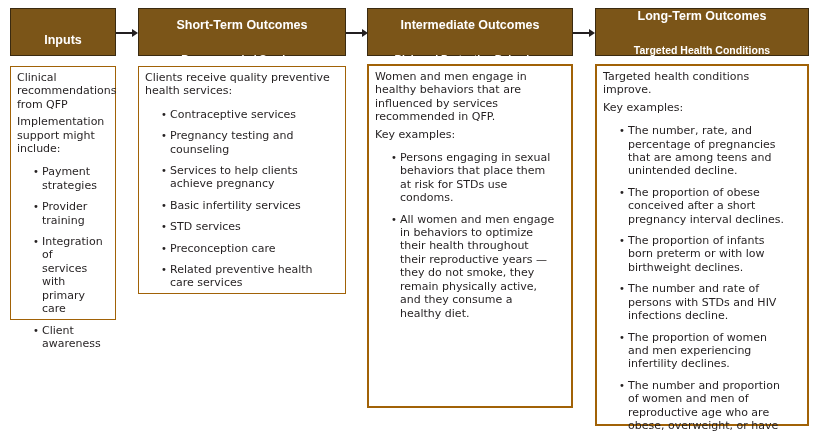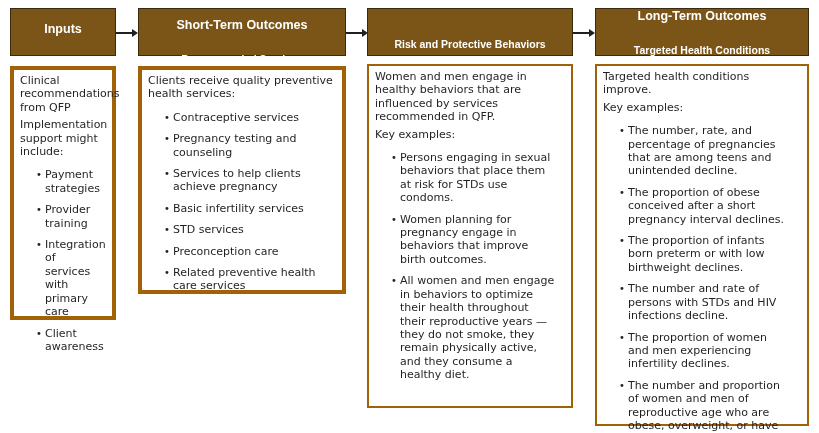--- a/index.html
+++ b/index.html
@@ -7,43 +7,44 @@
          font-family: "DejaVu Sans", "Liberation Sans", sans-serif; color: #231f20; }
   .hdr { position: absolute; background: #7b5518; border: 1px solid #3a2a10;
          box-sizing: border-box; color: #ffffff; text-align: center;
          font-family: "Liberation Sans", sans-serif; font-weight: bold; }
   .hdr .t1 { font-size: 12.5px; line-height: 15px; }
   .hdr .t2 { font-size: 10.5px; line-height: 13px; margin-top: 20px; }
   .arrow { position: absolute; height: 2px; background: #231f20; }
   .arrow::after { content: ""; position: absolute; right: -4px; top: -3px;
                   border-left: 6px solid #231f20; border-top: 4px solid transparent;
                   border-bottom: 4px solid transparent; }
-  .box { position: absolute; border: 4px solid #a16207; box-sizing: border-box;
+  .box { position: absolute; border: 1px solid #a16207; box-sizing: border-box;
          background: #fff; font-size: 11px; line-height: 13.4px; padding: 4px 6px; }
   .box.thick { border-width: 2px; }
   .box p { margin: 0 0 4px 0; }
   .box ul { margin: 10px; padding: 0; list-style: none; }
   .box li { position: relative; padding-left: 15px; margin: 0 0 8px 0; }
   .box li::before { content: "•"; position: absolute; left: 6px; top: 0; font-size: 10px; }
 </style>
 </head>
 <body>
 
-<div class="hdr" style="left:10px;top:8px;width:106px;height:48px;padding-top:13px;">
+<div class="hdr" style="left:10px;top:8px;width:106px;height:48px;padding-top:24px;">
   <div class="t1">Inputs</div>
 </div>
 <div class="arrow" style="left:116px;top:32px;width:18px;"></div>
 
 <div class="hdr" style="left:138px;top:8px;width:208px;height:48px;padding-top:9px;">
   <div class="t1">Short-Term Outcomes</div>
   <div class="t2">Recommended Services</div>
 </div>
 <div class="arrow" style="left:346px;top:32px;width:18px;"></div>
 
 <div class="hdr" style="left:367px;top:8px;width:206px;height:48px;padding-top:9px;">
+  <div class="t1">Intermediate Outcomes</div>
   <div class="t2">Risk and Protective Behaviors</div>
 </div>
 <div class="arrow" style="left:573px;top:32px;width:18px;"></div>
 
 <div class="hdr" style="left:595px;top:8px;width:214px;height:48px;">
   <div class="t1">Long-Term Outcomes</div>
   <div class="t2">Targeted Health Conditions</div>
 </div>
 
 <div class="box" style="left:10px;top:66px;width:106px;height:254px;">
@@ -68,21 +69,20 @@
     <li>Preconception care</li>
     <li>Related preventive health care services</li>
   </ul>
 </div>
 
 <div class="box thick" style="left:367px;top:64px;width:206px;height:344px;">
   <p>Women and men engage in healthy behaviors that are influenced by services recommended in QFP.</p>
   <p style="margin-bottom:8px;">Key examples:</p>
   <ul>
     <li>Persons engaging in sexual behaviors that place them at risk for STDs use condoms.</li>
-    <li>Women planning for pregnancy engage in behaviors that improve birth outcomes.</li>
     <li>All women and men engage in behaviors to optimize their health throughout their reproductive years — they do not smoke, they remain physically active, and they consume a healthy diet.</li>
   </ul>
 </div>
 
 <div class="box thick" style="left:595px;top:64px;width:214px;height:362px;">
   <p>Targeted health conditions improve.</p>
   <p style="margin-bottom:8px;">Key examples:</p>
   <ul>
     <li>The number, rate, and percentage of pregnancies that are among teens and unintended decline.</li>
     <li>The proportion of obese conceived after a short pregnancy interval declines.</li>

